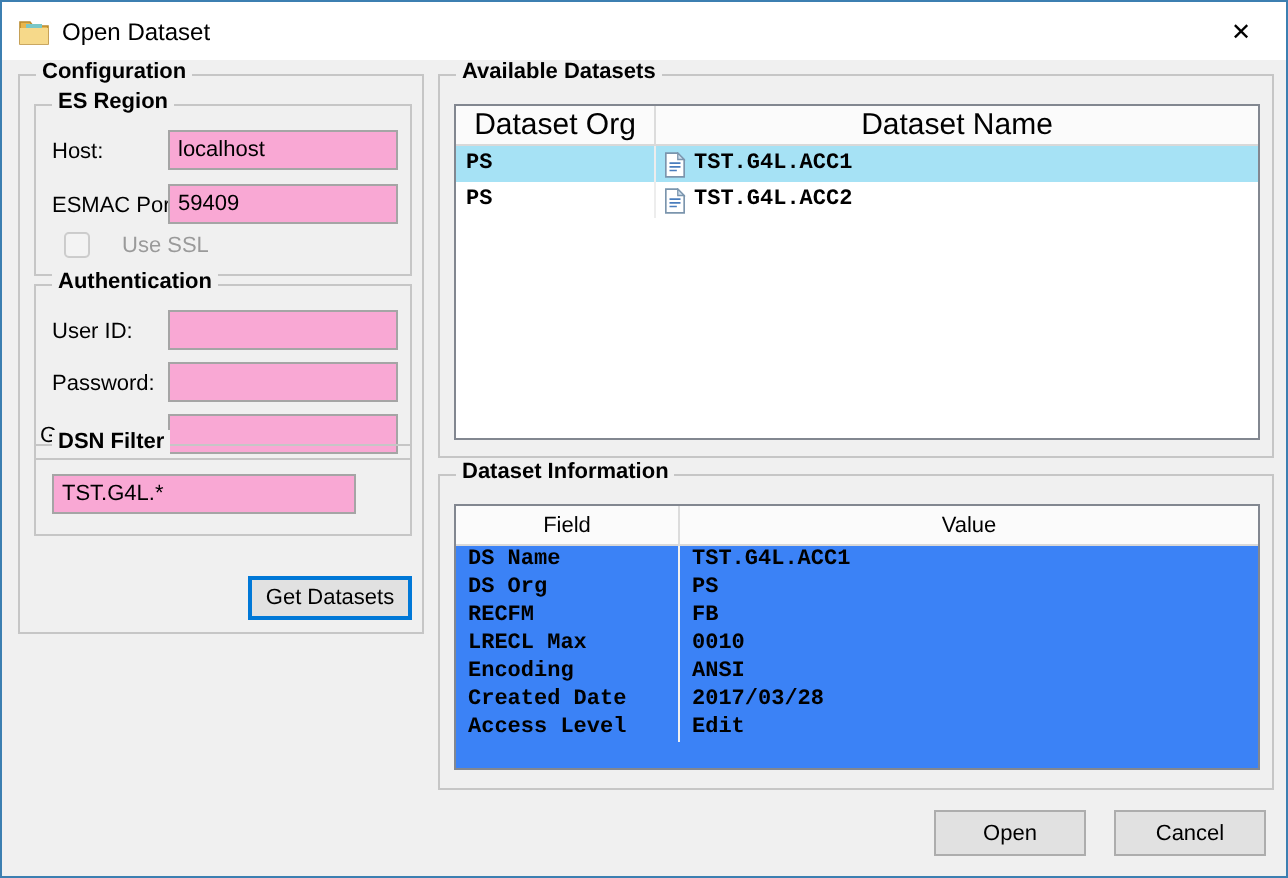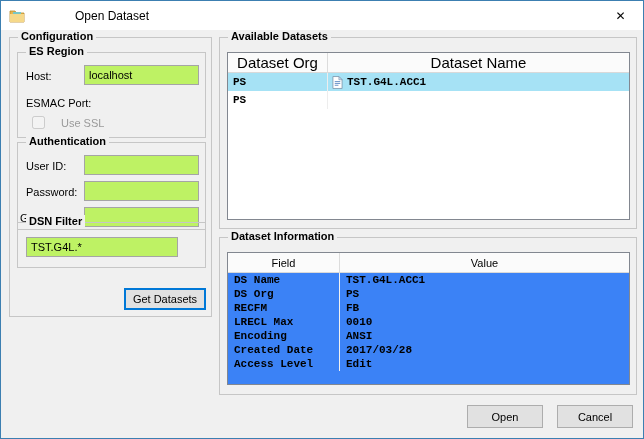--- a/index.html
+++ b/index.html
@@ -9,35 +9,35 @@
     background:#f0f0f0; border:1px solid #3c7fb1;
     font-family:"Liberation Sans", sans-serif; font-size:11px; color:#000;
     overflow:hidden;
   }
   
   .titlebar {
     position:absolute; top:0; left:0; right:0; height:29px;
     background:#ffffff; display:flex; align-items:center; padding-left:8px;
   }
   .app-icon { width:16px; height:16px; margin-right:6px; display:inline-flex; flex:0 0 auto; }
-  .title { font-size:12px;margin-left:44px; }
+  .title { font-size:12px; }
   .close-btn {
     position:absolute; top:0; right:0; width:45px; height:29px;
     display:flex; align-items:center; justify-content:center;
     font-size:12px; color:#000; cursor:default;
   }
   
   .group { position:absolute; border:1px solid #c6c6c6; }
   .legend {
     position:absolute; top:-8px; left:8px; background:#f0f0f0;
     padding:0 3px; font-weight:bold; font-size:11px; white-space:nowrap;
   }
   .lbl { position:absolute; white-space:nowrap; line-height:13px; }
   .tb {
-    position:absolute; height:20px; border:1px solid #a5a5a5; background:#bef264;
+    position:absolute; height:20px; border:1px solid #a5a5a5; background:#f9a8d4;
     padding:2px 4px; font:11px "Liberation Sans", sans-serif; color:#000;
   }
   .chk { position:absolute; display:flex; align-items:center; gap:16px; }
   .chk input { margin:0; width:13px; height:13px; }
   .chk-lbl { color:#9a9a9a; }
   
   .btn {
     position:absolute; background:#e1e1e1; border:1px solid #adadad;
     font:11px "Liberation Sans", sans-serif; color:#000; cursor:default;
     display:flex; align-items:center; justify-content:center;
@@ -108,20 +108,21 @@
   </div>
 
   <div class="group" id="cfg">
     <span class="legend">Configuration</span>
 
     <div class="group" id="es">
       <span class="legend">ES Region</span>
       <span class="lbl" style="left:8px;top:17px">Host:</span>
       <input class="tb" style="left: 66px; top: 12px; width: 115px;" value="localhost">
       <span class="lbl" style="left:8px;top:44px">ESMAC Port:</span>
+      <input class="tb" style="left: 66px; top: 39px; width: 115px;" value="59409">
       <label class="chk" style="left:14px;top:63px">
         <input type="checkbox" disabled="" style="">
         <span class="chk-lbl">Use SSL</span>
       </label>
     </div>
 
     <div class="group" id="auth">
       <span class="legend">Authentication</span>
       <span class="lbl" style="left:8px;top:17px">User ID:</span>
       <input class="tb" style="left: 66px; top: 12px; width: 115px;" value="">
@@ -154,20 +155,30 @@
               <path d="M1 0.5 h6.5 L11 4 v9.5 H1 z" fill="#ffffff" stroke="#7b95ad" stroke-width="0.9"></path>
               <path d="M7.5 0.5 L11 4 H7.5 z" fill="#cfe0ef" stroke="#7b95ad" stroke-width="0.7"></path>
               <path d="M3 6 h6 M3 8 h6 M3 10 h4" stroke="#4a7dbd" stroke-width="0.9" fill="none"></path>
             </svg>
           </span>
           <span class="mono">TST.G4L.ACC1</span>
         </div>
       </div>
       <div class="lv-row">
         <div class="lv-cell org mono">PS</div>
+        <div class="lv-cell name">
+          <span class="file-icon">
+            <svg viewBox="0 0 12 14" width="11" height="13">
+              <path d="M1 0.5 h6.5 L11 4 v9.5 H1 z" fill="#ffffff" stroke="#7b95ad" stroke-width="0.9"></path>
+              <path d="M7.5 0.5 L11 4 H7.5 z" fill="#cfe0ef" stroke="#7b95ad" stroke-width="0.7"></path>
+              <path d="M3 6 h6 M3 8 h6 M3 10 h4" stroke="#4a7dbd" stroke-width="0.9" fill="none"></path>
+            </svg>
+          </span>
+          <span class="mono">TST.G4L.ACC2</span>
+        </div>
       </div>
     </div>
   </div>
 
   <div class="group" id="info">
     <span class="legend">Dataset Information</span>
     <div class="info-table">
       <div class="it-head">
         <div class="it-hcell f">Field</div>
         <div class="it-hcell v">Value</div>

